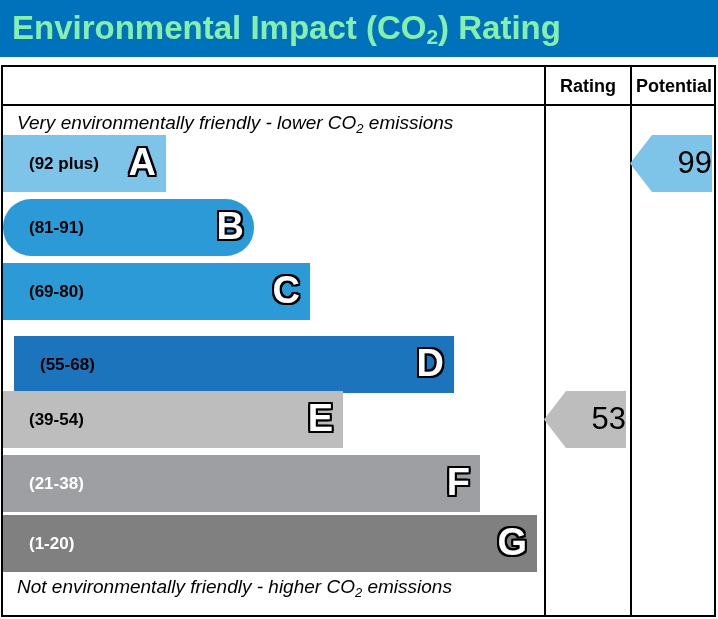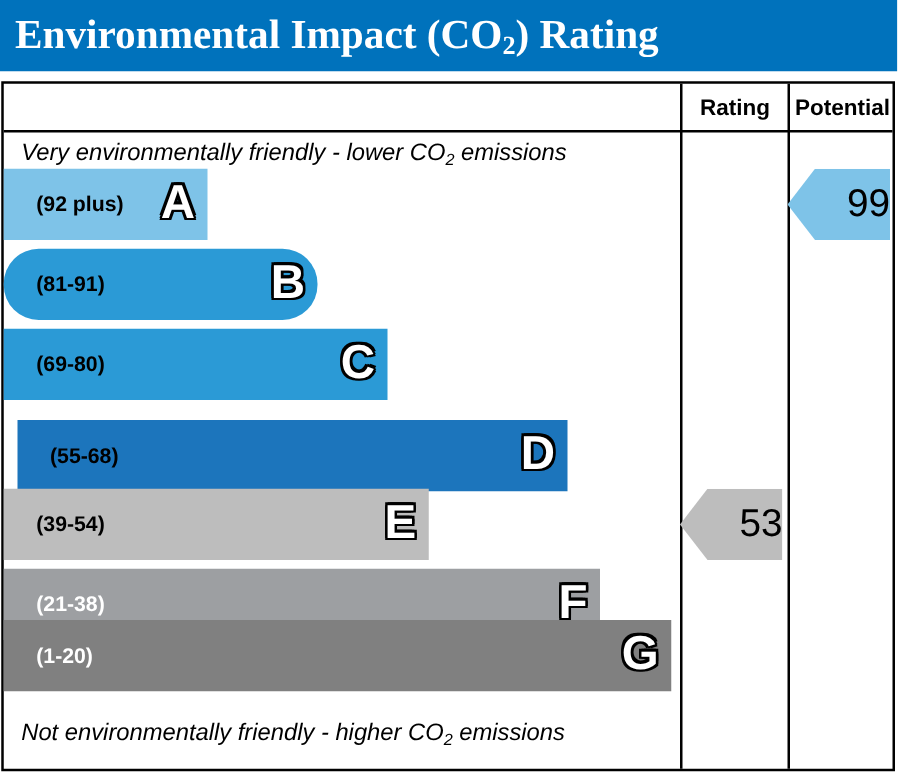--- a/index.html
+++ b/index.html
@@ -30,25 +30,24 @@
     height: 57px;
     background: #0072BC;
     box-sizing: border-box;
   }
   .title-text {
     position: absolute;
     left: 12px;
     top: 5px;
     font-size: 33px;
     font-weight: bold;
-    color: #ffffff;
+    color: #86efac;
     letter-spacing: 0px;
     white-space: nowrap;
     line-height: 46px;
-    font-family: Liberation Serif, serif;
   }
   .title-text sub {
     font-size: 21px;
     vertical-align: baseline;
     position: relative;
     top: 5px;
   }
 
   
   .table-frame {
@@ -208,21 +207,21 @@
           <div class="band-letter">D</div>
         </div>
         <div class="band" style="top: 324px; width: 340px; background: rgb(189, 189, 189);">
           <div class="band-range" style="color: rgb(0, 0, 0);">(39-54)</div>
           <div class="band-letter">E</div>
         </div>
         <div class="band" style="top: 388px; width: 477px; background: rgb(157, 159, 162);">
           <div class="band-range" style="color: rgb(255, 255, 255);">(21-38)</div>
           <div class="band-letter">F</div>
         </div>
-        <div class="band" style="top: 429px; width: 534px; background: rgb(128, 128, 128);">
+        <div class="band" style="top: 448px; width: 534px; background: rgb(128, 128, 128);">
           <div class="band-range" style="color: rgb(255, 255, 255);">(1-20)</div>
           <div class="band-letter">G</div>
         </div>
       </div>
 
     <div id="markers-layer">
         <div class="arrow" style="left: 541px; width: 82px; top: 324px; background: rgb(189, 189, 189);">
           <div class="arrow-value">53</div>
         </div>
         <div class="arrow" style="left: 627px; width: 82px; top: 68px; background: rgb(126, 195, 232);">

